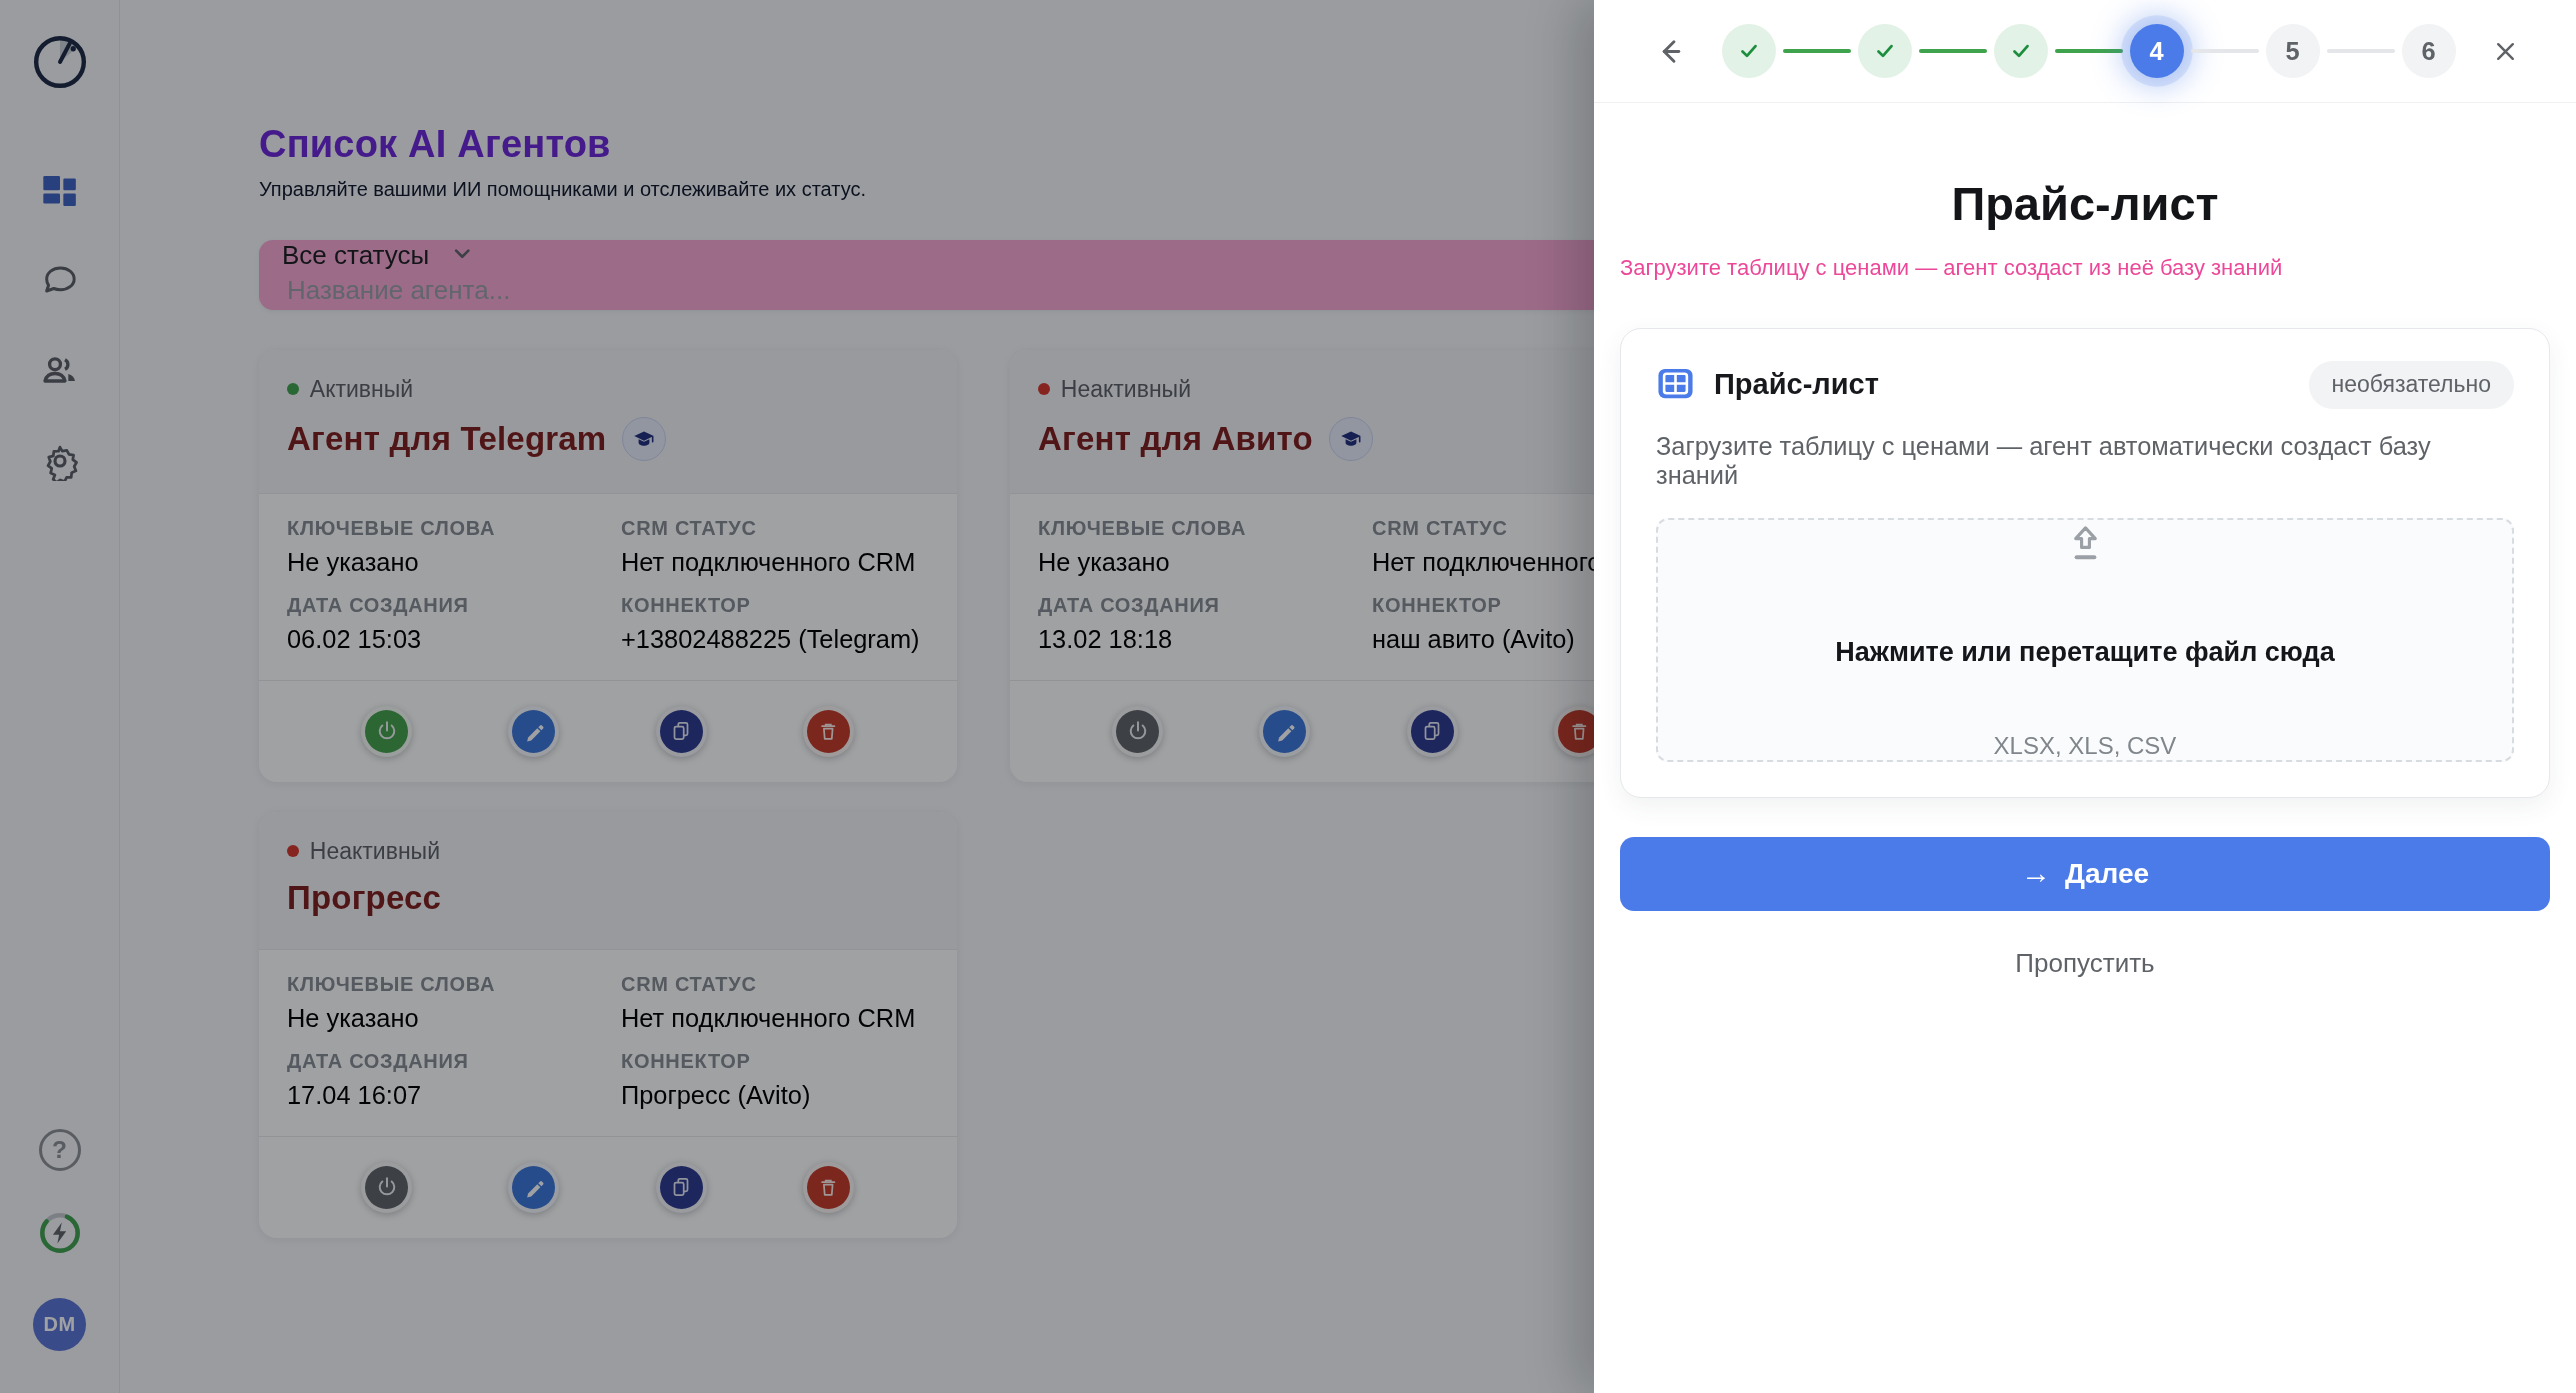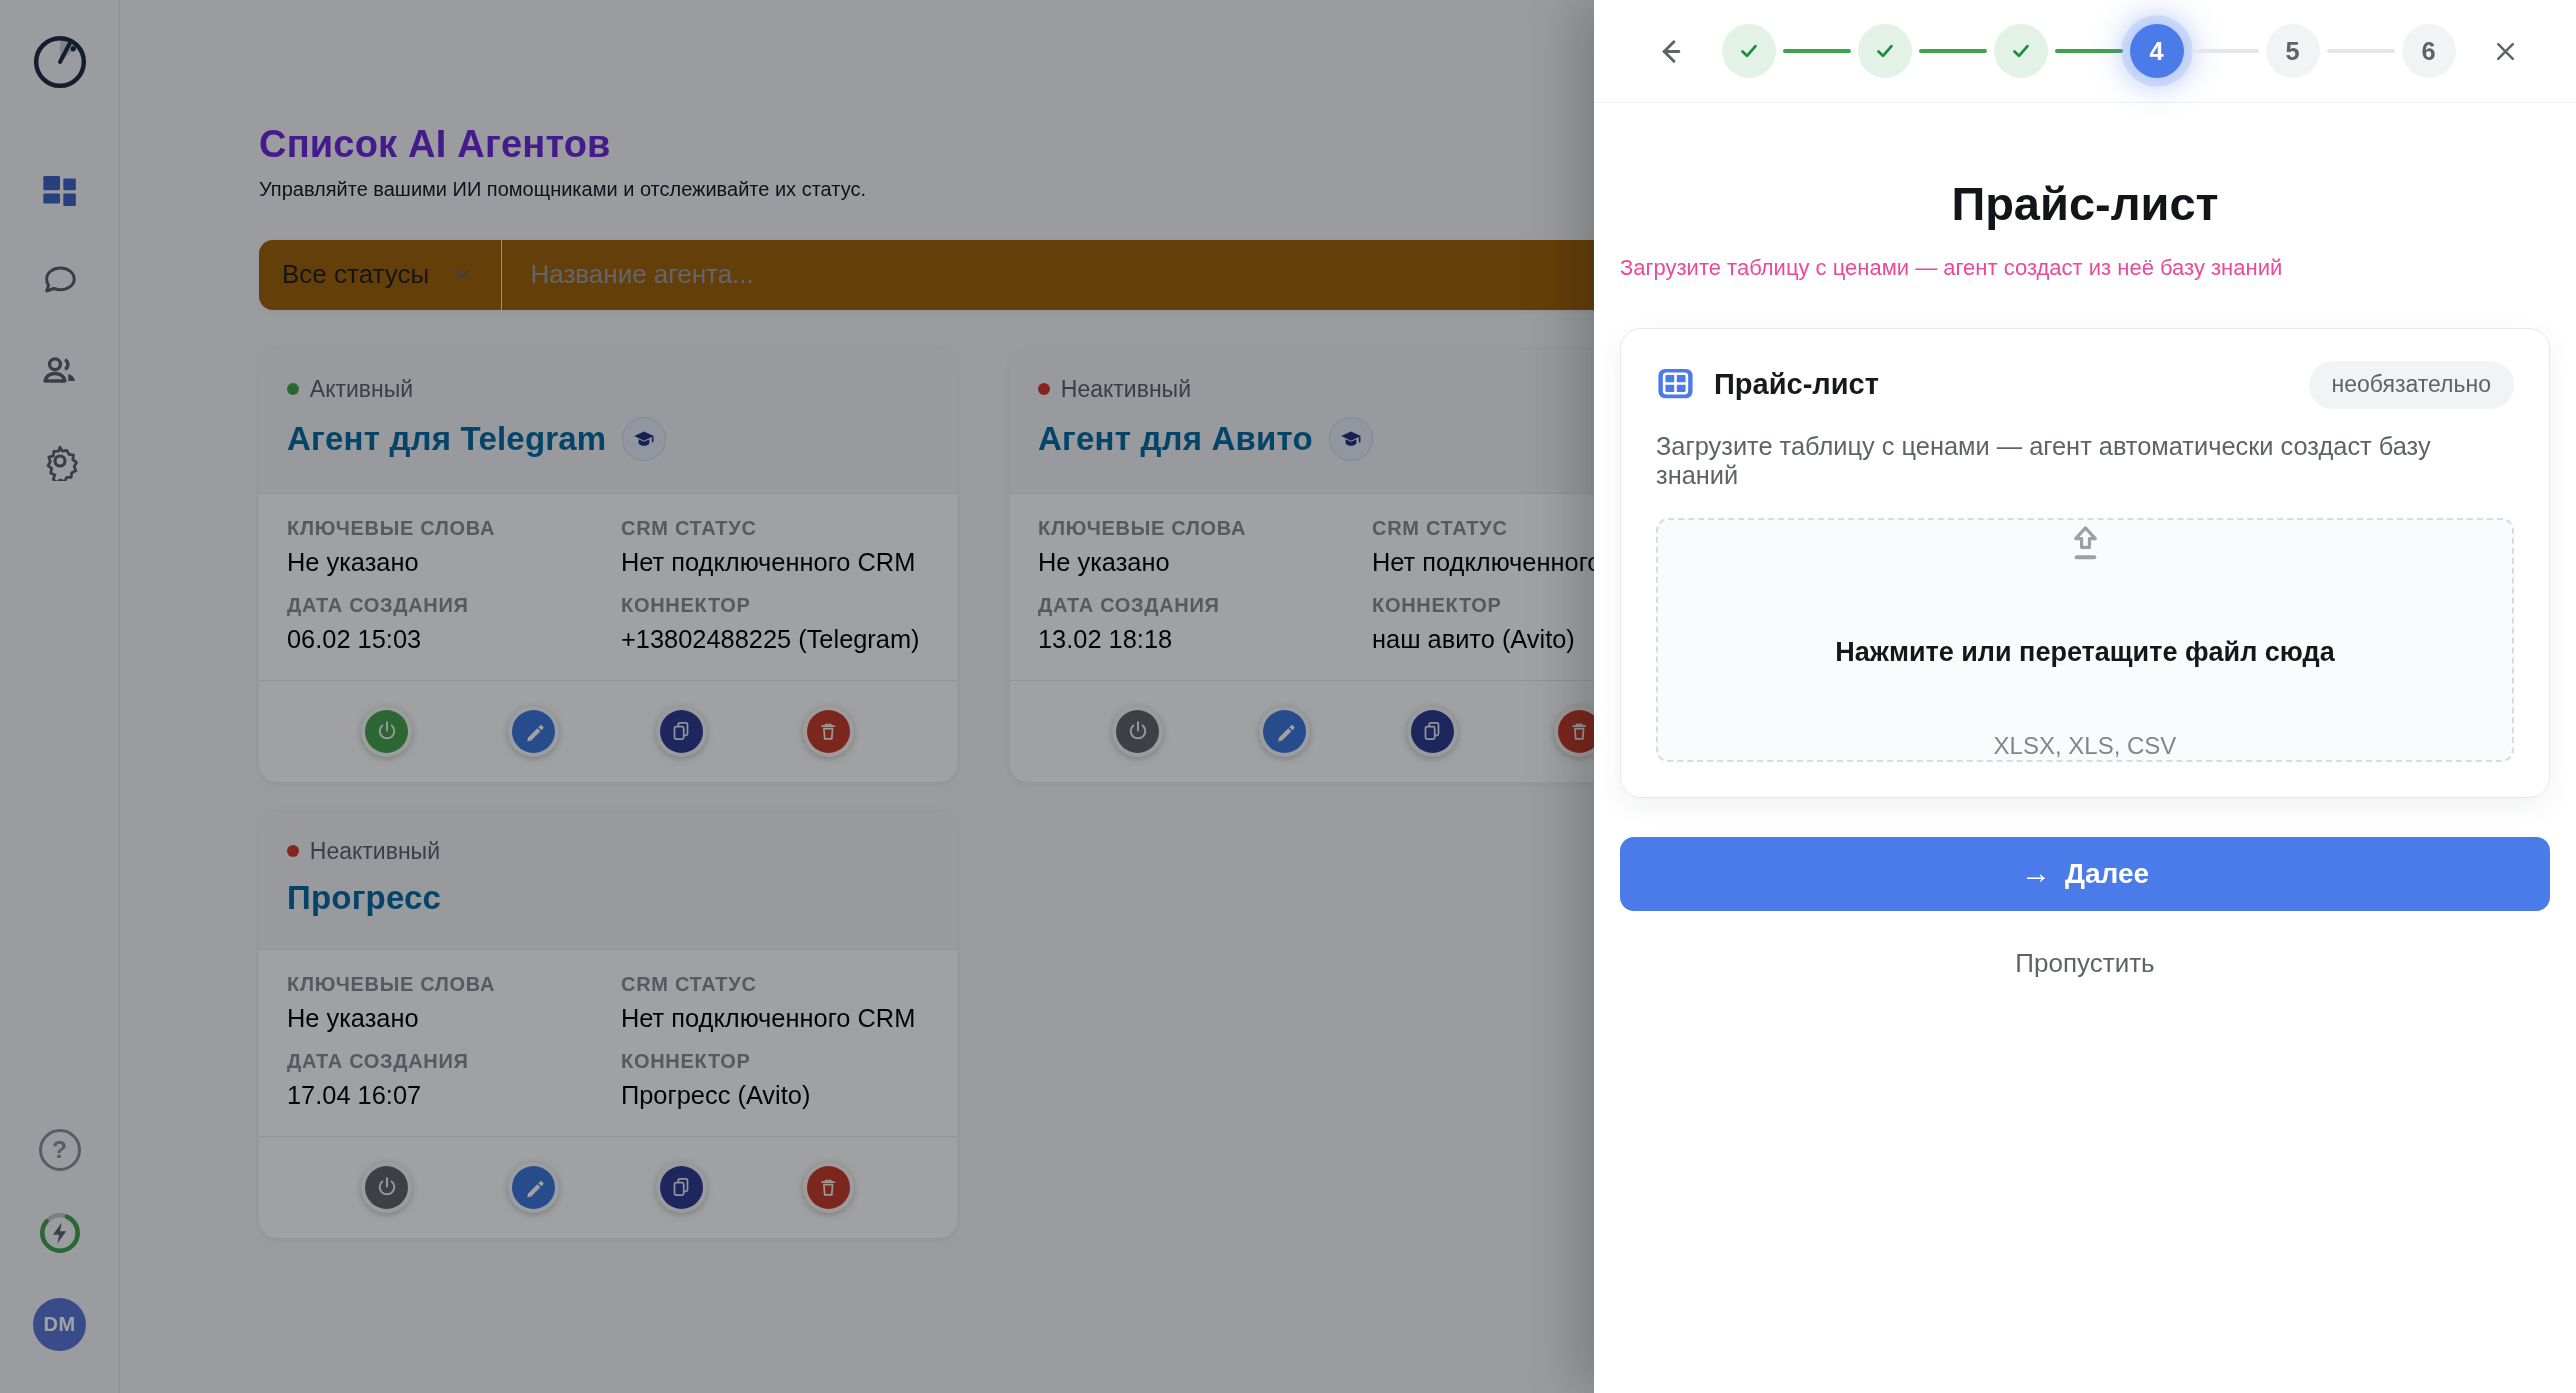--- a/index.html
+++ b/index.html
@@ -29,22 +29,22 @@
     width:53px; height:53px; border-radius:50%; background:#5b74d6; color:#fff;
     font-size:20px; font-weight:700; display:flex; align-items:center; justify-content:center; letter-spacing:0.4px;
   }
 
   
   .main { position:absolute; left:120px; top:0; right:0; bottom:0; padding:121px 0 0 139px; z-index:1; }
   .page-title { font-size:38px; line-height:46px; font-weight:700; color:#6d28d9; letter-spacing:0.2px; }
   .page-subtitle { margin-top:10.5px; font-size:20px; color:#0f172a; }
 
   .filter-bar {
-    margin-top:39px; width:1472px; height:70px; background:#a16207; border-radius:14px;
-    display:flex; align-items:stretch; box-shadow:0 1.8px 5.3px rgba(25,28,33,.05);
+    margin-top:39px; width:1472px; height:70px; background:#f9a8d4; border-radius:14px;
+    display:flex; align-items:stretch; box-shadow:0 1.8px 5.3px rgba(25,28,33,.05);flex-direction:column;
   }
   .status-dropdown {
     display:flex; align-items:center; gap:21px; padding:0 26px 0 23px; cursor:pointer;
   }
   .status-dropdown .label { font-size:26px; color:#1c1e21; font-weight:500; }
   .vdivider { width:1.8px; background:#e4e6ea; margin:0; }
   .search-input {
     flex:1; border:none; outline:none; background:transparent; padding:0 28px;
     font-size:26px; color:#1c1e21; font-family:inherit;
   }
@@ -55,21 +55,21 @@
     background:#fff; border-radius:17.5px; overflow:hidden;
     box-shadow:0 1.8px 8.8px rgba(25,28,33,.07);
   }
   .card-head { background:#f3f4f6; border-bottom:1.8px solid #e7e9ec; padding:26px 28px 32px; }
   .status-row { display:flex; align-items:center; gap:10.5px; }
   .dot { width:12.3px; height:12.3px; border-radius:50%; }
   .dot.green { background:#3fa34d; }
   .dot.red { background:#d5362a; }
   .status-label { font-size:23px; color:#5d6168; }
   .title-row { margin-top:14px; display:flex; align-items:center; gap:16px; }
-  .card-title { font-size:33px; font-weight:700; color:#0369a1; letter-spacing:0.2px; }
+  .card-title { font-size:33px; font-weight:700; color:#7f1d1d; letter-spacing:0.2px; }
   .edu-badge {
     width:44px; height:44px; border-radius:50%; background:#e9edfb; border:1.8px solid #ccd5f2;
     display:flex; align-items:center; justify-content:center; flex:0 0 auto;
   }
   .card-body { padding:23px 28px 26px; display:grid; grid-template-columns:334px 1fr; row-gap:17px; }
   .flabel { font-size:20px; font-weight:700; color:#878c93; letter-spacing:0.7px; }
   .fvalue { margin-top:8px; font-size:25.4px; color:#000000; }
   .card-foot {
     border-top:1.8px solid #e7e9ec; height:102px; display:flex; align-items:center;
     justify-content:space-between; padding:0 103px 0 102px;

